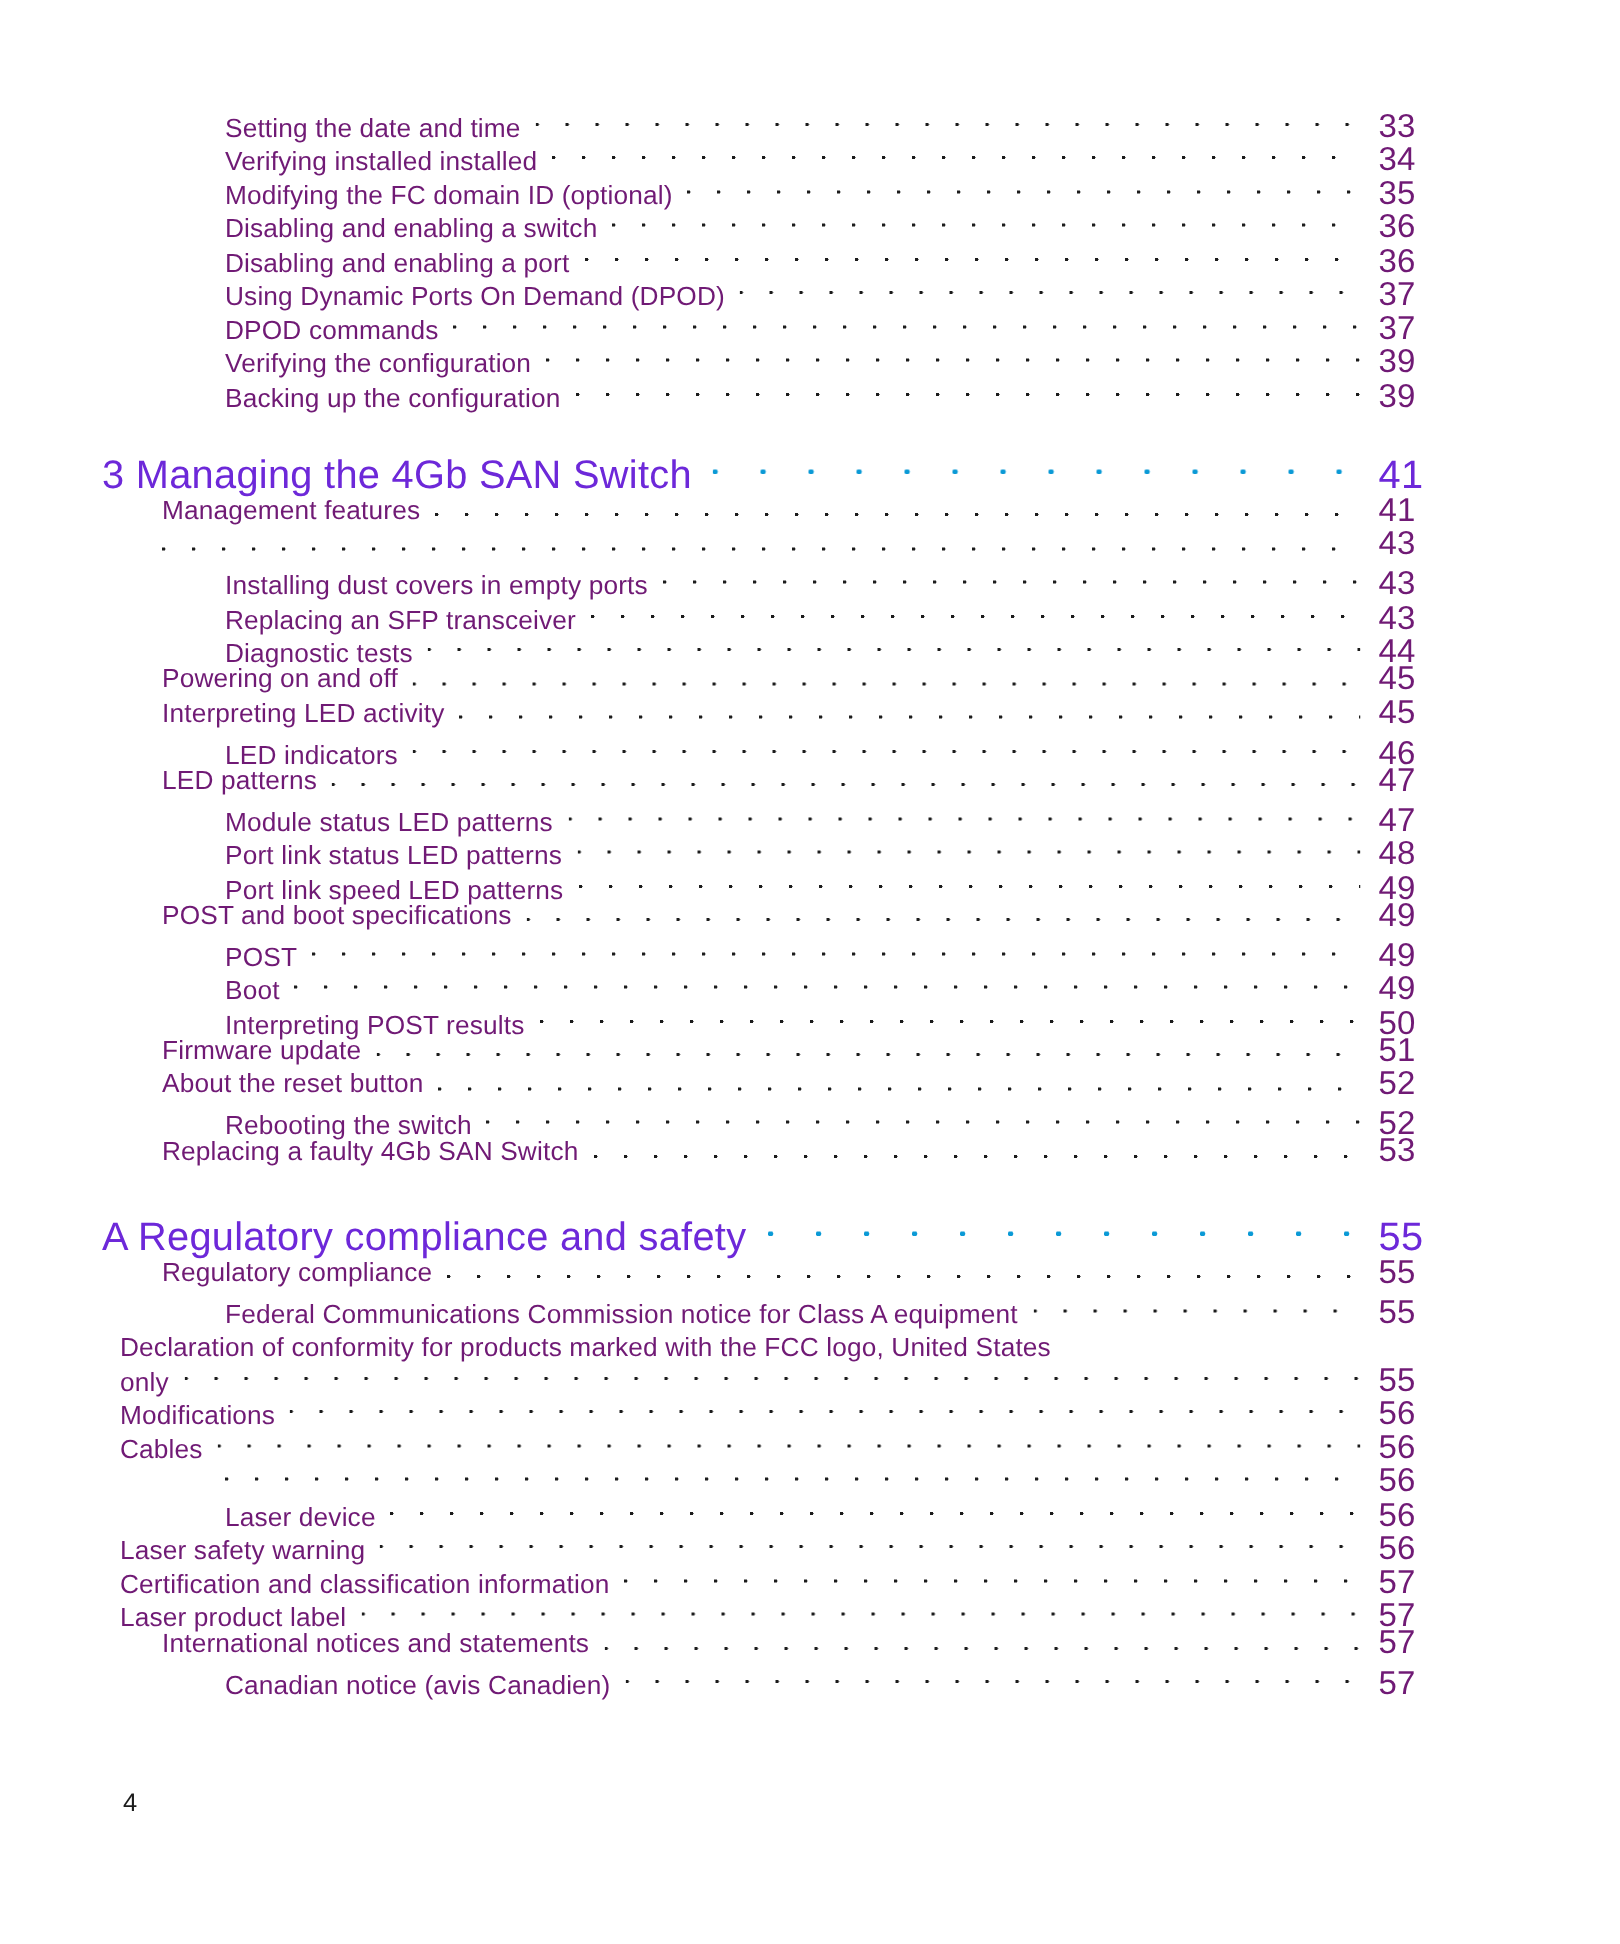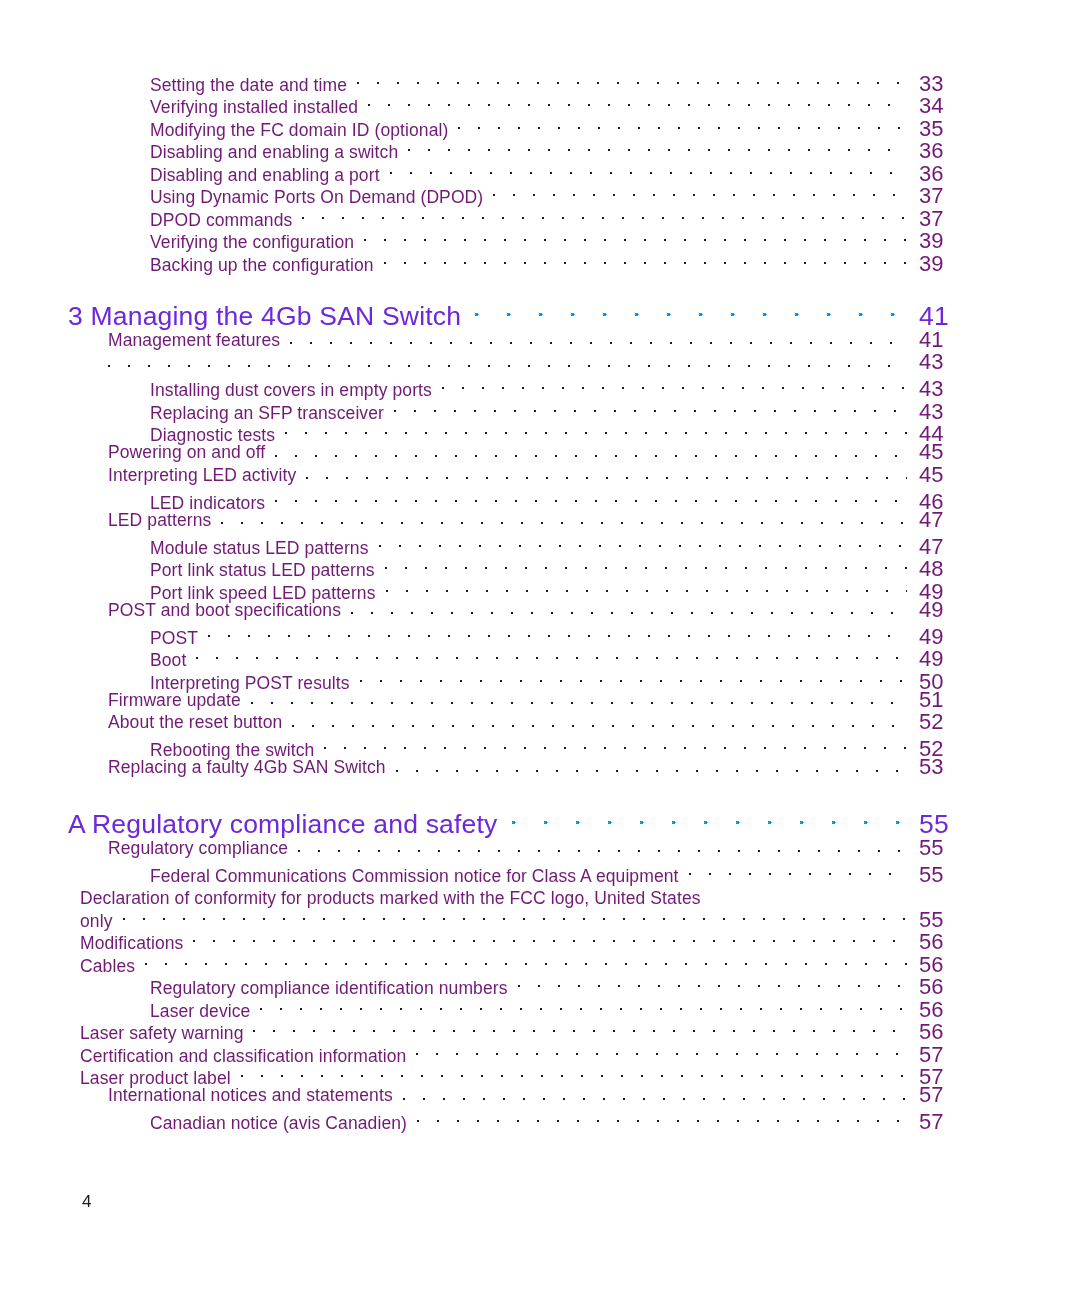--- a/index.html
+++ b/index.html
@@ -319,21 +319,20 @@
         <span class="title">Modifications</span>
         <span class="leader"></span>
         <span class="pageno">56</span>
       </div>
       <div class="row lvl3">
         <span class="title">Cables</span>
         <span class="leader"></span>
         <span class="pageno">56</span>
       </div>
       <div class="row lvl2">
-        <span class="title">Regulatory compliance identification numbers</span>
         <span class="leader"></span>
         <span class="pageno">56</span>
       </div>
       <div class="row lvl2">
         <span class="title">Laser device</span>
         <span class="leader"></span>
         <span class="pageno">56</span>
       </div>
       <div class="row lvl3">
         <span class="title">Laser safety warning</span>

